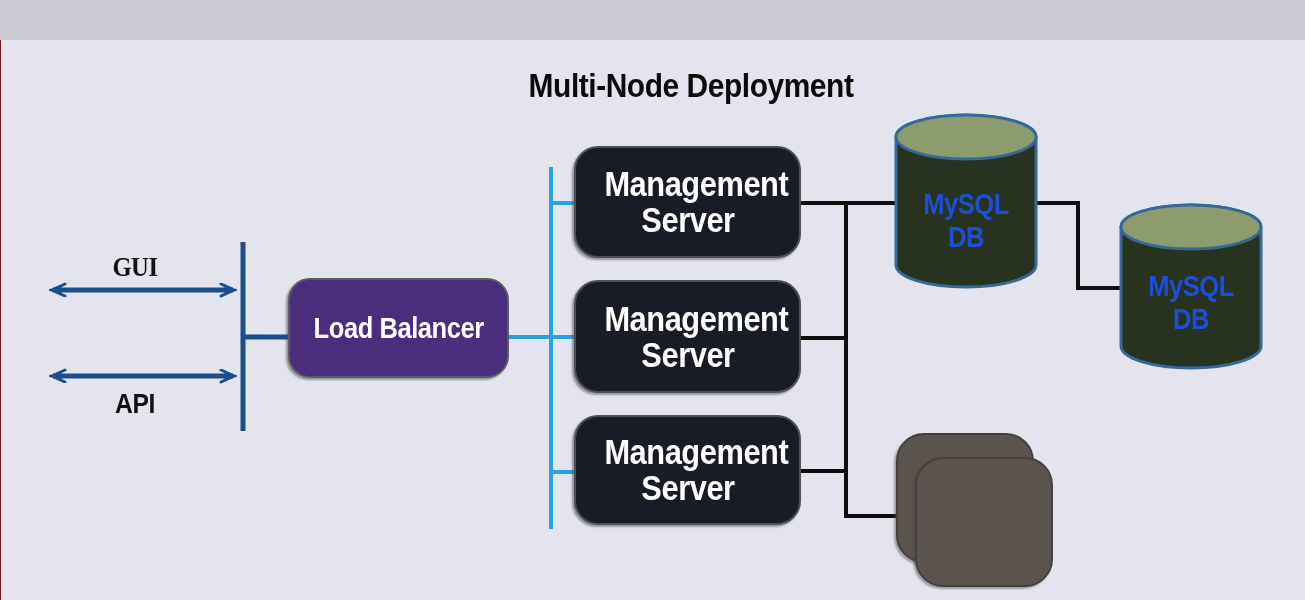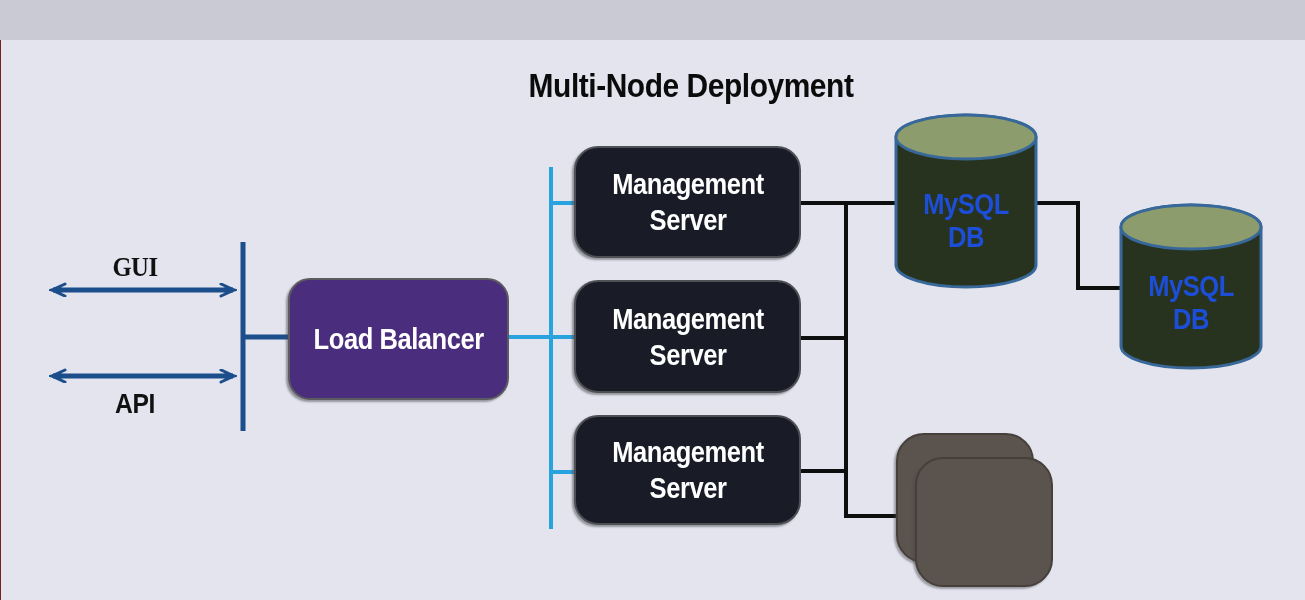--- a/index.html
+++ b/index.html
@@ -37,32 +37,32 @@
   }
   #gui-label{left:134px;top:211px;font-family:Liberation Serif, serif;}
   #api-label{left:134px;top:348px;text-align:right;}
   svg.wires{position:absolute;left:0;top:0;z-index:1;}
   .node{
     position:absolute;z-index:2;
     display:flex;align-items:center;justify-content:center;
     text-align:center;color:#ffffff;font-weight:bold;
   }
   #load-balancer-box{
-    left:287px;top:238px;width:221px;height:122px;
+    left:287px;top:238px;width:221px;height:100px;
     background:#4a2d7c;border:2px solid #5c5c60;border-radius:22px;
     box-sizing:border-box;
     box-shadow:-2px 2px 2px rgba(70,70,75,0.5);
     font-size:29px;white-space:nowrap;
   }
   .mgmt-box{
     left:573px;width:227px;height:112px;
     background:#191c27;border:2px solid #4f4f56;border-radius:24px;
     box-sizing:border-box;
     box-shadow:-2px 2px 2px rgba(70,70,75,0.5);
-    font-size:29px;line-height:36px;
+    font-size:35px;line-height:36px;
   }
   .mgmt-box .wrap{width:190px;}
   #mgmt-box-1{top:106px;}
   #mgmt-box-2{top:240px;height:113px;}
   #mgmt-box-3{top:375px;height:110px;}
   .db-label{
     position:absolute;z-index:2;width:140px;
     text-align:center;color:#1d4ed8;font-weight:bold;
     font-size:29px;line-height:33px;
   }

